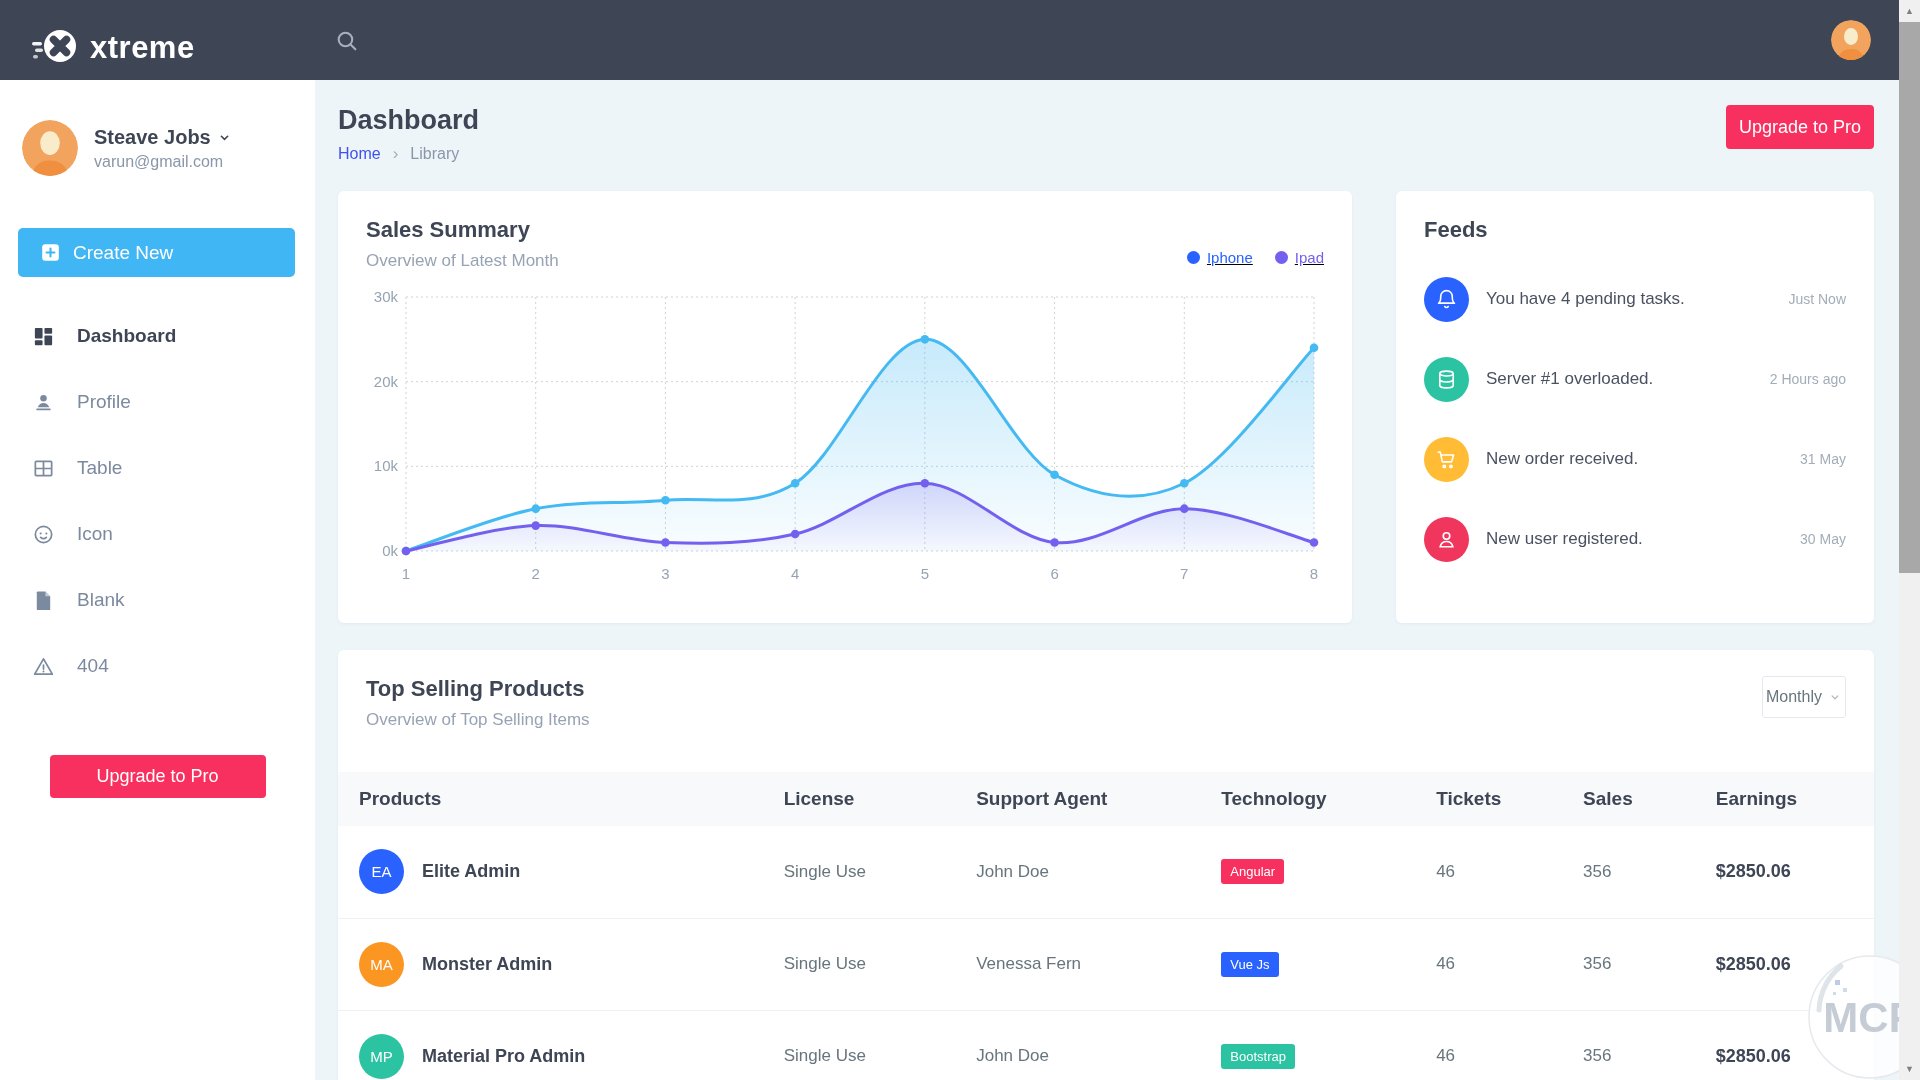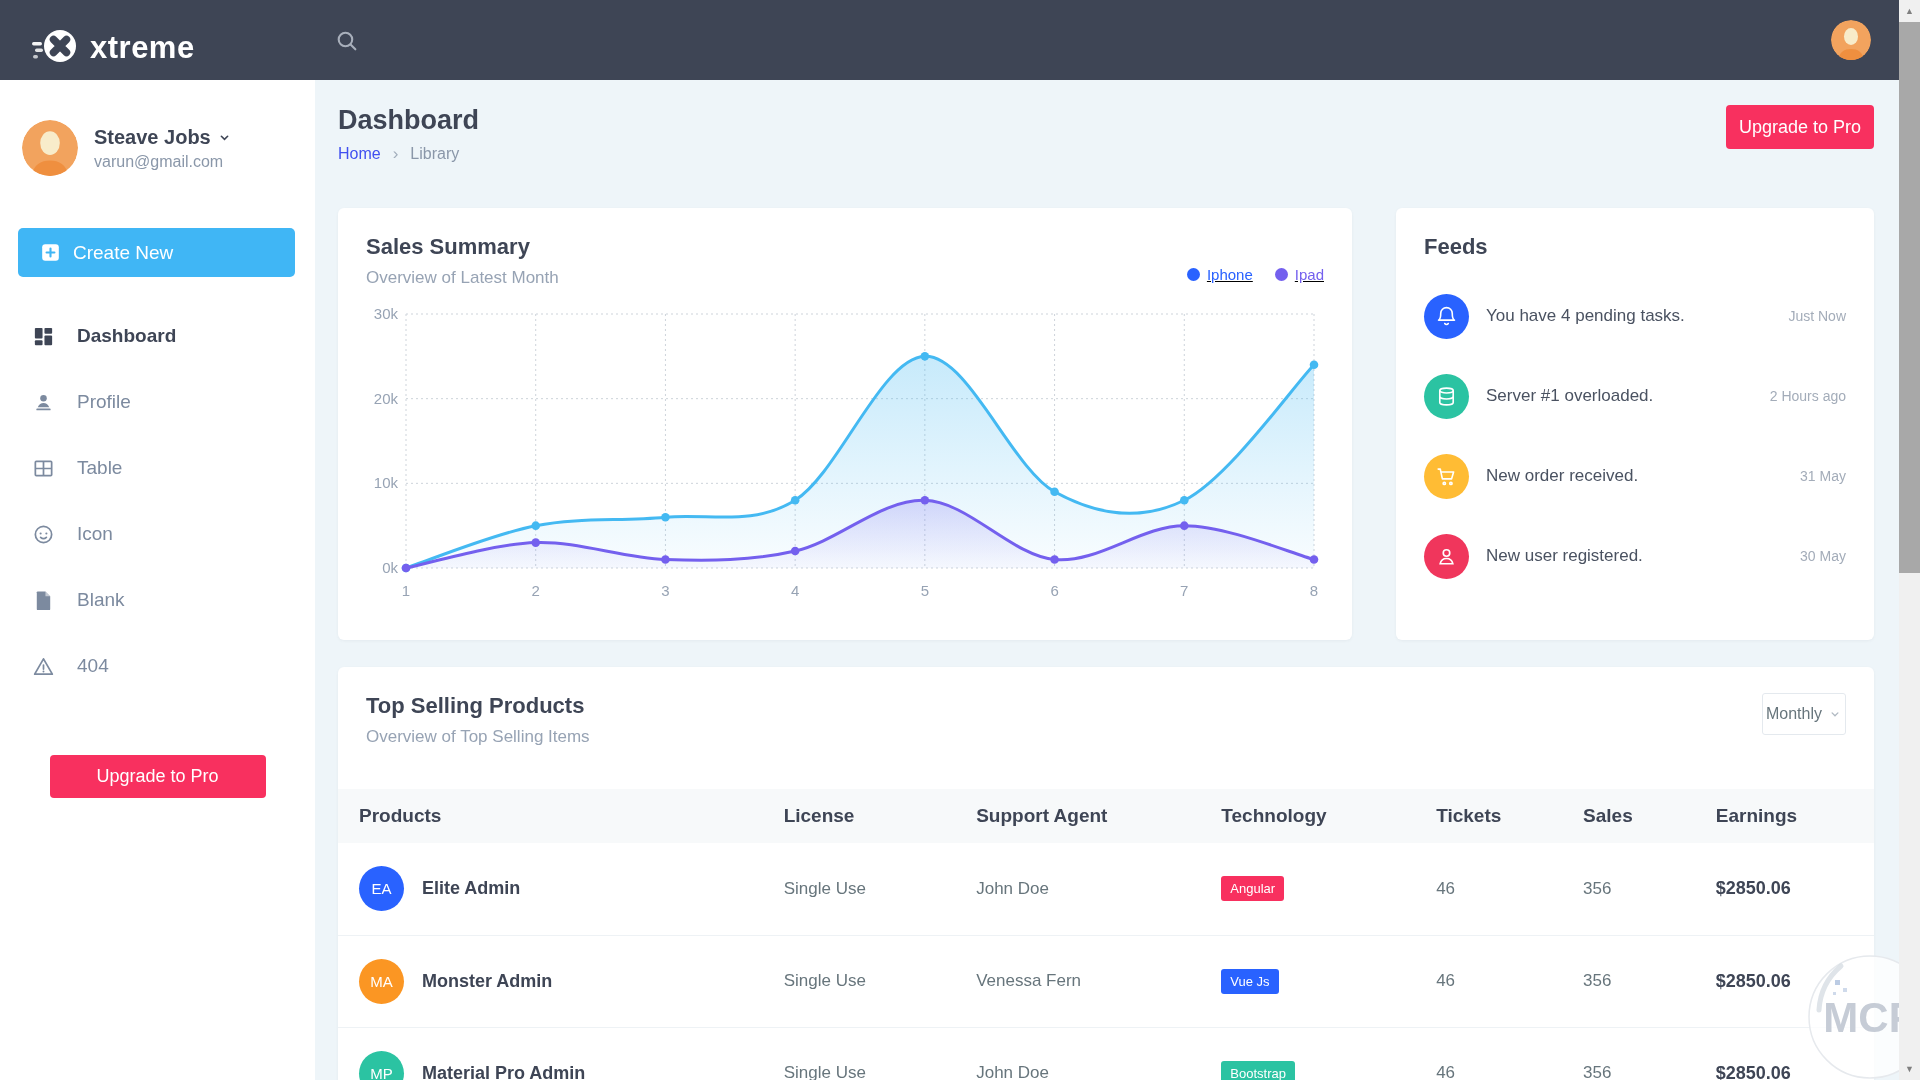--- a/index.html
+++ b/index.html
@@ -37,21 +37,21 @@
   .main { position:absolute; left:315px; top:80px; width:1584px; height:1000px; padding:25px 25px 0 23px; }
   .page-header { display:flex; justify-content:space-between; align-items:flex-start; }
   .page-title { font-size:27px; font-weight:bold; color:#3e4555; }
   .breadcrumb { margin-top:8px; font-size:16px; display:flex; align-items:center; gap:12px; }
   .crumb-link { color:#4150f0; cursor:pointer; text-decoration:none; }
   .crumb-sep { color:#a2aebc; font-size:17px; }
   .crumb-current { color:#8a97a9; }
   .header-upgrade { width:148px; height:44px; background:#f8305f; border:none; border-radius:4px; color:#fff;
                     font-size:18px; cursor:pointer; font-family:inherit; }
 
-  .cards-row { display:flex; gap:44px; margin-top:44px;border-radius:9px; }
+  .cards-row { display:flex; gap:44px; margin-top:27px;border-radius:9px; }
   .card { background:#ffffff; border-radius:6px; box-shadow:0 1px 3px rgba(60,72,88,.06); }
 
   
   .sales-card { width:1015px; height:432px; padding:26px 28px; }
   .card-head { display:flex; justify-content:space-between; align-items:flex-start; }
   .card-title { font-size:22px; font-weight:bold; color:#3e4555; }
   .card-sub { font-size:17px; color:#97a3b4; margin-top:8px; }
   .legend { display:flex; gap:22px; margin-top:32px; }
   .legend-item { display:flex; align-items:center; gap:7px; cursor:pointer;text-decoration:underline; }
   .legend-dot { width:13px; height:13px; border-radius:50%; }

